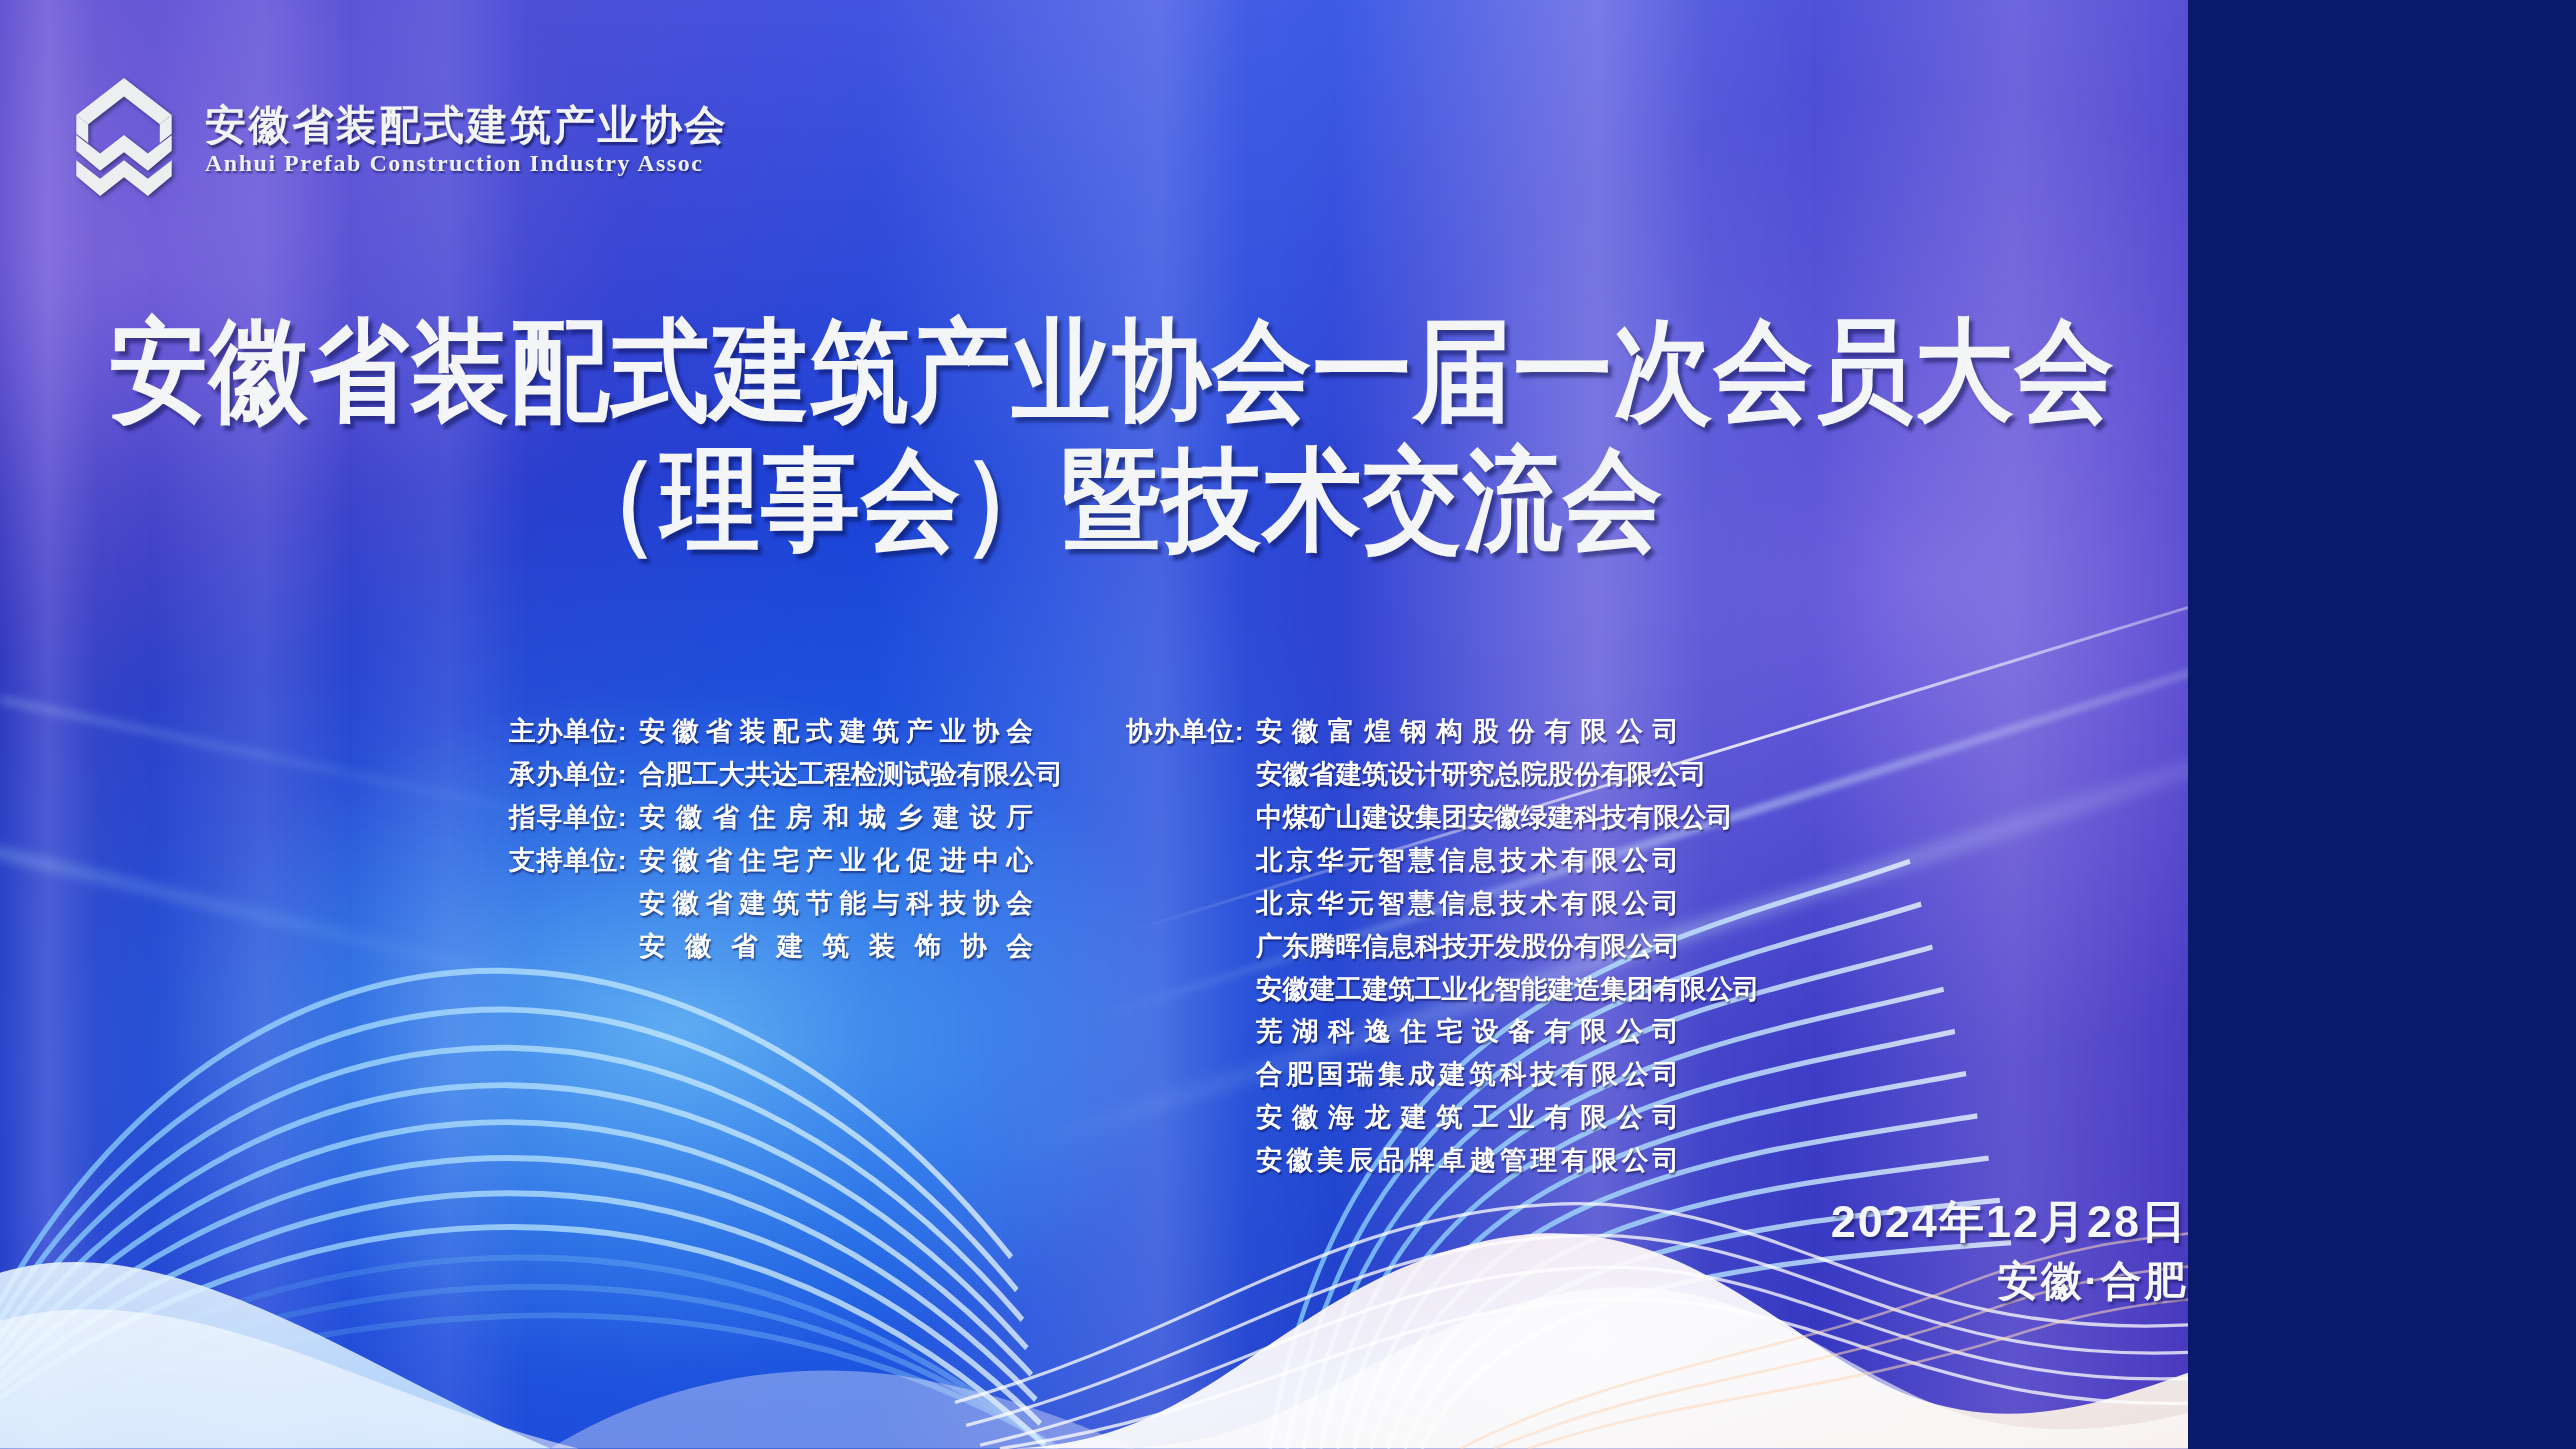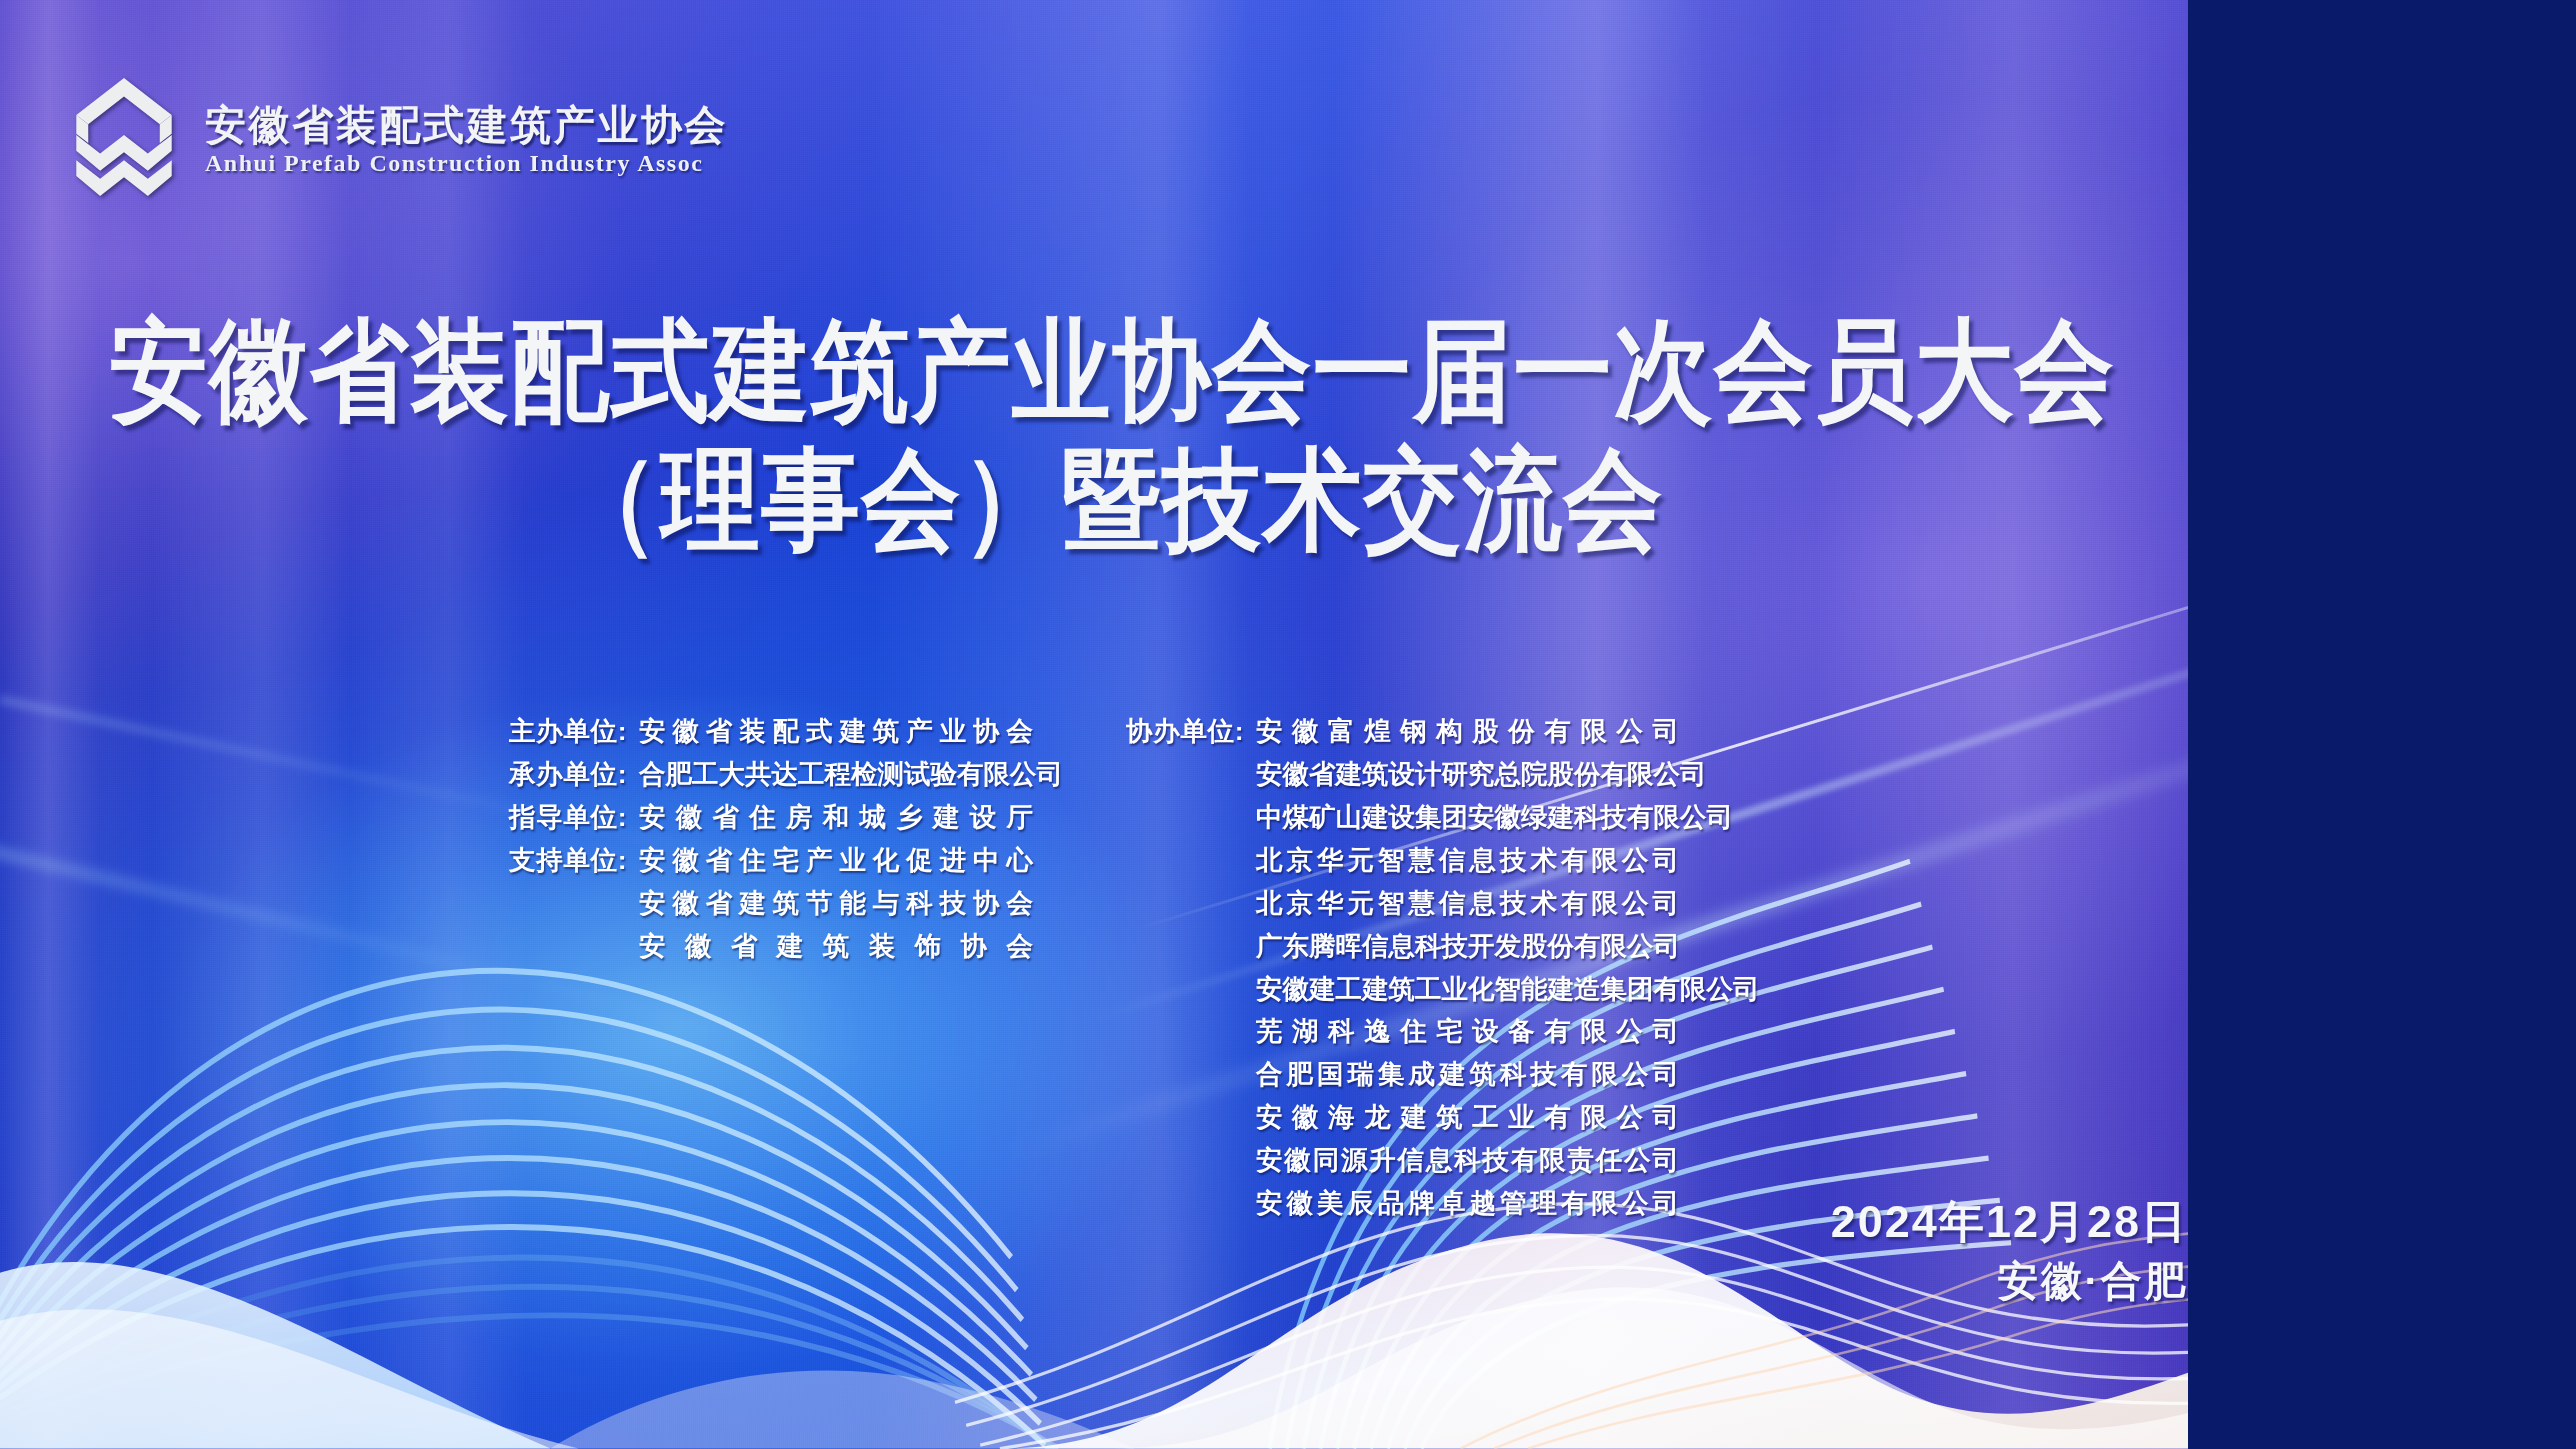--- a/index.html
+++ b/index.html
@@ -330,24 +330,20 @@
       <div class="org-row">
         <span class="org-label blank">协办单位:</span>
         <span class="org-value">合肥国瑞集成建筑科技有限公司</span>
       </div>
       <div class="org-row">
         <span class="org-label blank">协办单位:</span>
         <span class="org-value">安徽海龙建筑工业有限公司</span>
       </div>
       <div class="org-row">
         <span class="org-label blank">协办单位:</span>
-        <span class="org-value">安徽同源升信息科技有限责任公司</span>
-      </div>
-      <div class="org-row">
-        <span class="org-label blank">协办单位:</span>
         <span class="org-value">安徽美辰品牌卓越管理有限公司</span>
       </div>
     </div>
 
   </div>
 
   <div class="footer">
     <div class="f-date">2024年12月28日</div>
     <div class="f-city">安徽·合肥</div>
   </div>

